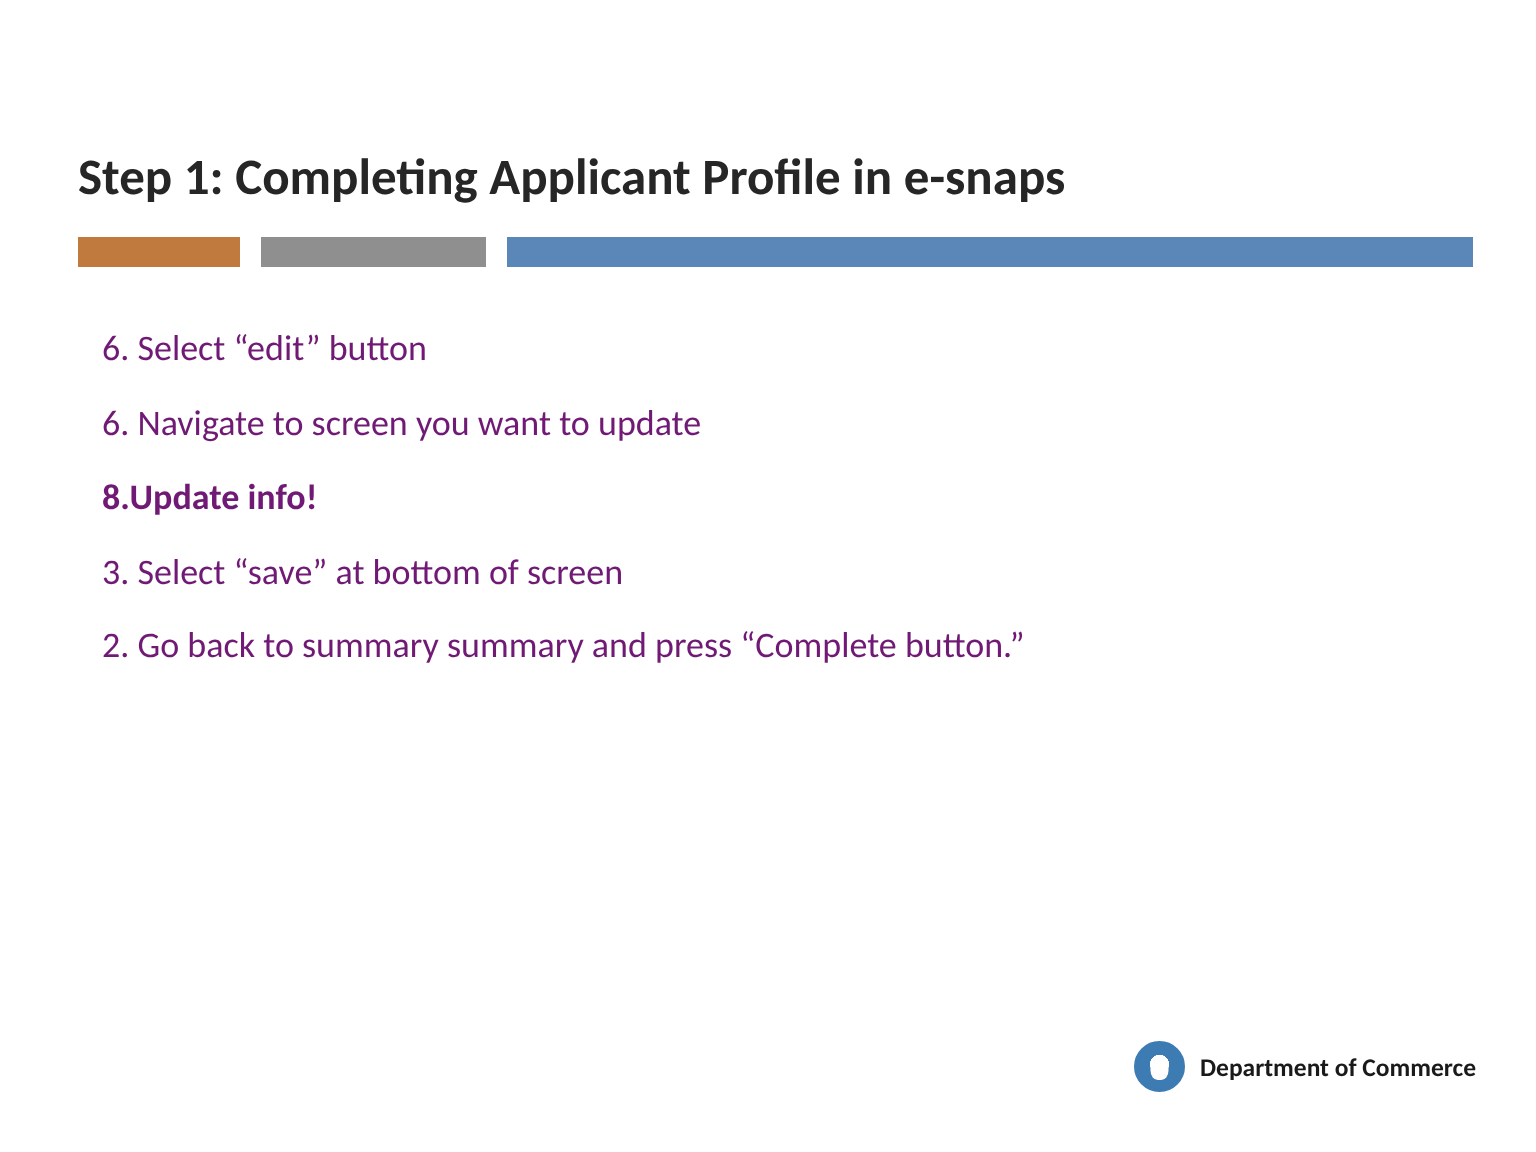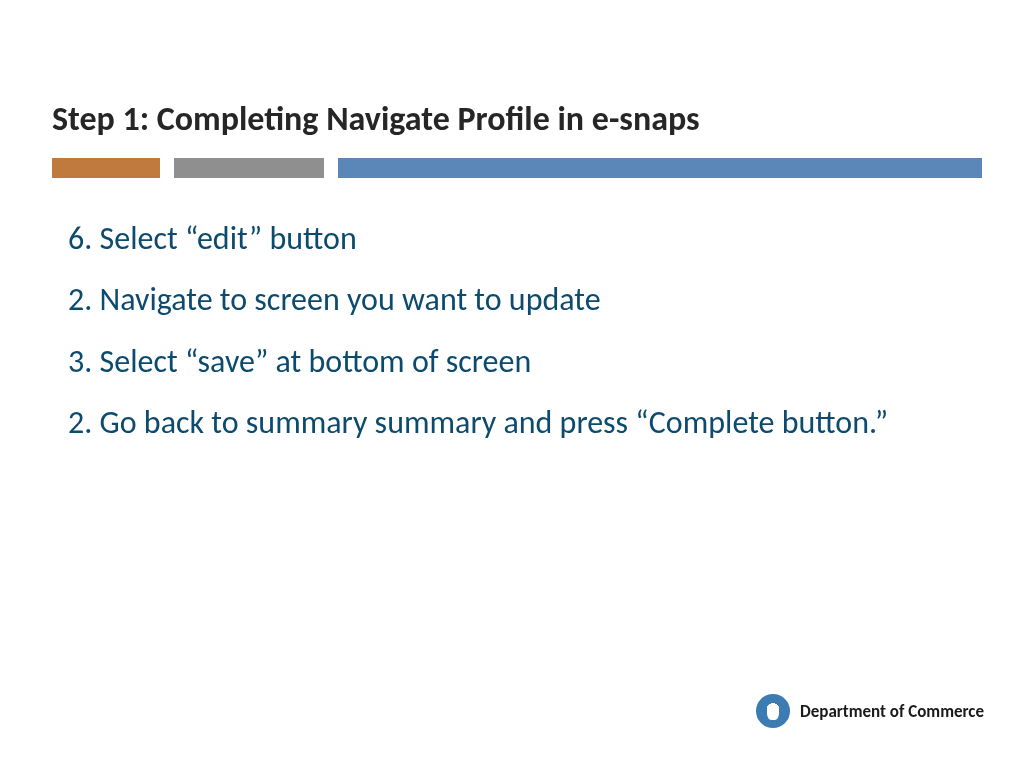--- a/index.html
+++ b/index.html
@@ -45,22 +45,22 @@
       width: 644px;
       background: #5a87b7;
     }
     .content-list {
       position: absolute;
       top: 215px;
       left: 68px;
       right: 60px;
     }
     .list-item {
-      font-size: 32px;
-      color: #0c4a6e;
+      font-size: 24px;
+      color: #701a75;
       line-height: 1.48;
       margin-bottom: 14px;
     }
     .list-item.bold {
       font-weight: bold;
     }
     .footer-logo {
       position: absolute;
       bottom: 40px;
       right: 40px;
@@ -89,31 +89,32 @@
     }
     .dept-text {
       font-size: 17px;
       font-weight: bold;
       color: #1a1a1a;
     }
   </style>
 </head>
 <body>
 
-<h1 class="slide-title">Step 1: Completing Navigate Profile in e-snaps</h1>
+<h1 class="slide-title">Step 1: Completing Applicant Profile in e-snaps</h1>
 
 <div class="divider-bars">
   <div class="bar bar-orange"></div>
   <div class="bar bar-gray"></div>
   <div class="bar bar-blue"></div>
 </div>
 
 <div class="content-list">
   <div class="list-item">6. Select “edit” button</div>
-  <div class="list-item">2. Navigate to screen you want to update</div>
+  <div class="list-item">6. Navigate to screen you want to update</div>
+  <div class="list-item bold">8.Update info!</div>
   <div class="list-item">3. Select “save” at bottom of screen</div>
   <div class="list-item">2. Go back to summary summary and press “Complete button.”</div>
 </div>
 
 <div class="footer-logo">
   <div class="seal"></div>
   <div class="dept-text">Department of Commerce</div>
 </div>
 
 </body></html>

